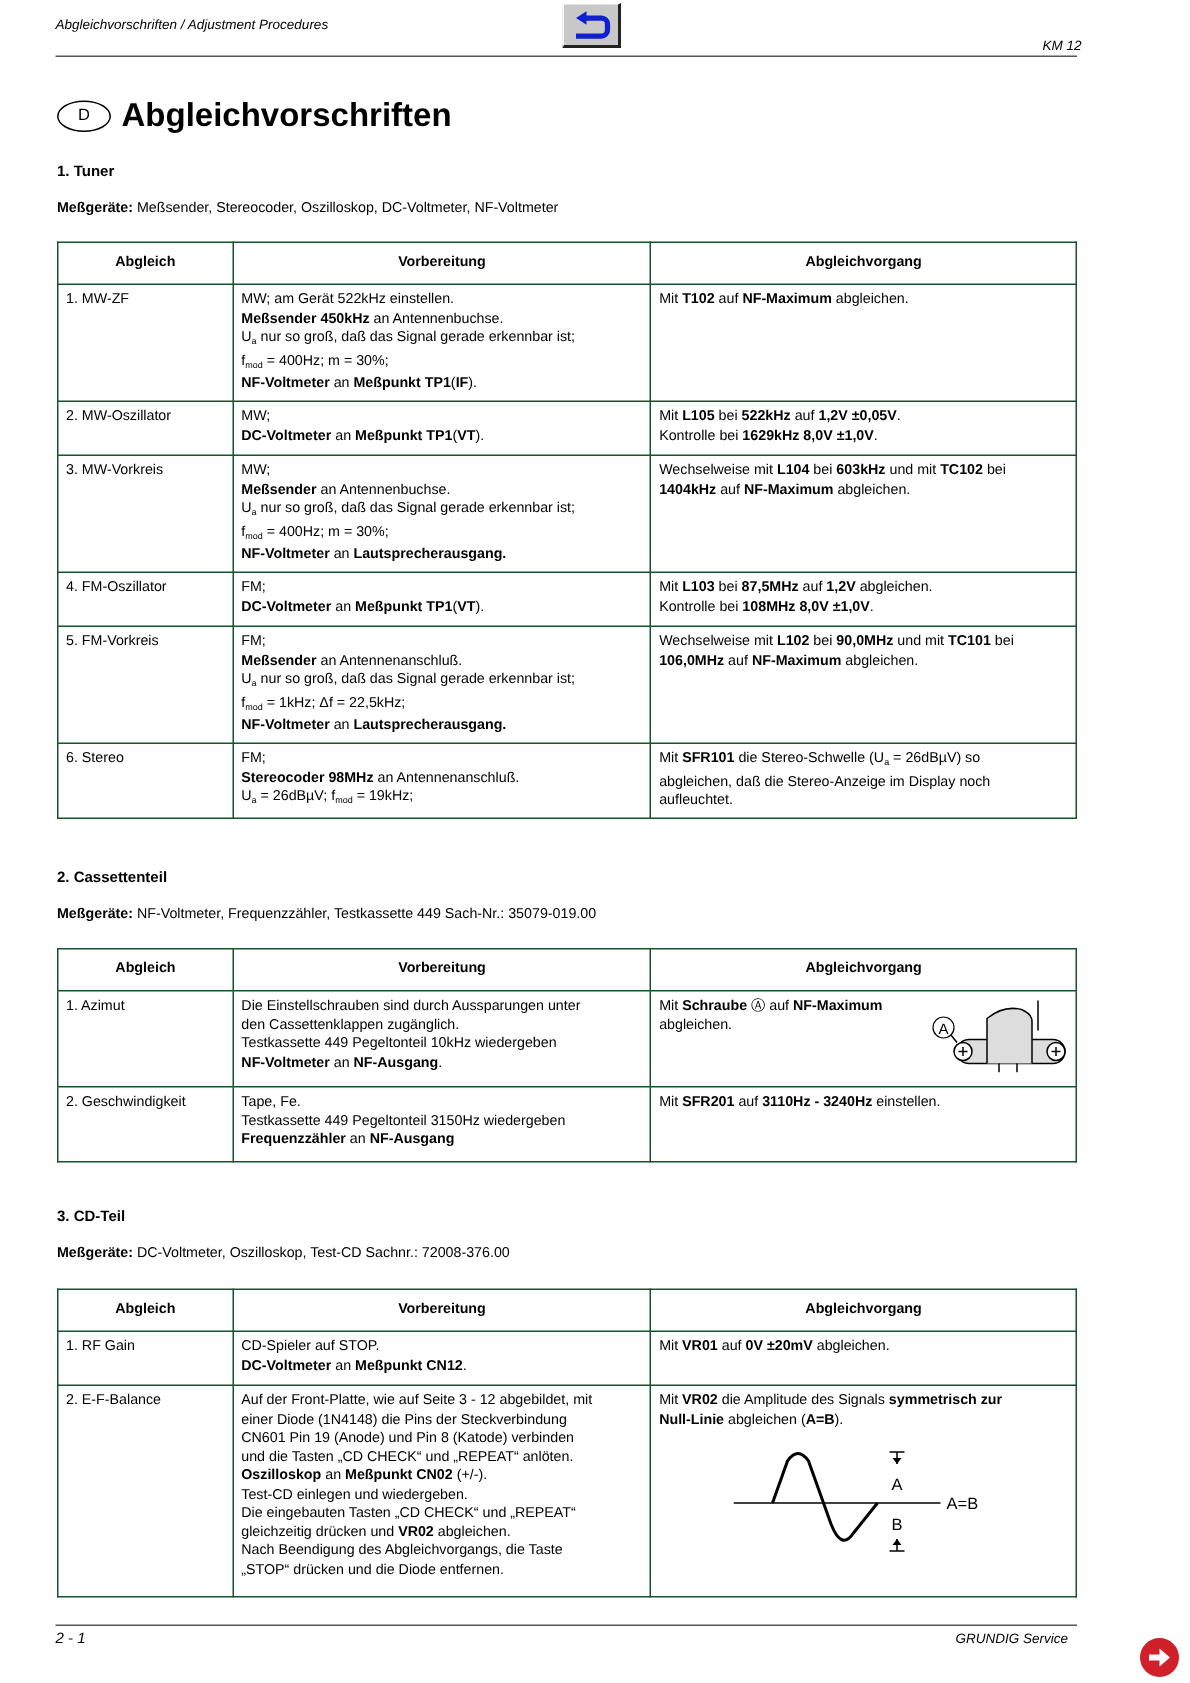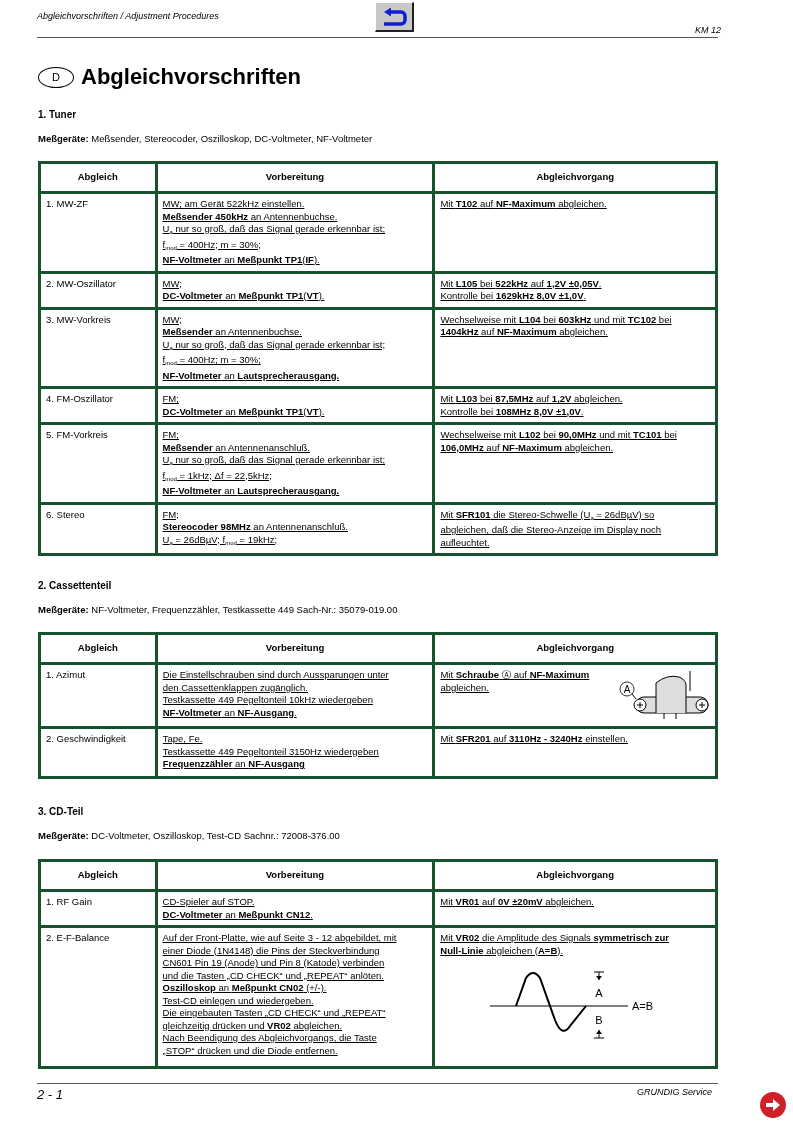--- a/index.html
+++ b/index.html
@@ -9,27 +9,27 @@
   .hdr-line { position:absolute; left:37px; top:37px; width:681px; height:1px; background:#555; }
   .back-btn { position:absolute; left:375px; top:2px; width:39px; height:30px; background:#c8c8c8; border:1px solid #fff; border-right:2px solid #222; border-bottom:2px solid #222; box-sizing:border-box; cursor:pointer; }
   .back-btn svg { position:absolute; left:5px; top:4px; }
   .title-wrap { position:absolute; left:38px; top:64px; display:flex; align-items:center; }
   .lang-badge { width:34px; height:19px; border:1px solid #000; border-radius:50%; font-size:11px; display:flex; align-items:center; justify-content:center; margin-right:7px; }
   .page-title { font-size:22px; font-weight:bold; }
   .sec-title { position:absolute; left:38px; font-size:10px; font-weight:bold; }
   .meas { position:absolute; left:38px; font-size:9.5px; }
   .meas b { font-weight:bold; }
   table.adj { position:absolute; left:38px; width:680px; border-collapse:collapse; font-size:9.5px; line-height:12.5px; }
-  table.adj td, table.adj th { border:3px solid #14532d; vertical-align:top; padding:4px 5px; text-align:left; }
+  table.adj td, table.adj th { border:1px solid #14532d; vertical-align:top; padding:4px 5px; text-align:left; }
   table.adj th { font-weight:bold; text-align:center; vertical-align:middle; height:27px; padding:0; }
   col.c1 { width:117px; } col.c2 { width:279px; } col.c3 { width:284px; }
-  .line { display:block;text-decoration:underline; }
+  .line { display:block; }
   .sub { font-size:6px; vertical-align:-2px; }
   .footer-line { position:absolute; left:37px; top:1083px; width:681px; height:1px; background:#555; }
-  .footer-left { position:absolute; left:37px; top:1087px; font-size:13px; font-style:italic; }
+  .footer-left { position:absolute; left:37px; top:1087px; font-size:10px; font-style:italic; }
   .footer-right { position:absolute; left:637px; top:1087px; font-size:9px; font-style:italic; }
   .next-btn { position:absolute; left:760px; top:1092px; width:26px; height:26px; border-radius:50%; background:#d0202a; cursor:pointer; }
   .next-btn svg { position:absolute; left:4px; top:4px; }
   .cellfig { position:relative; }
 </style>
 </head>
 <body>
 
 <div class="hdr-left">Abgleichvorschriften / Adjustment Procedures</div>
 <div class="back-btn">

